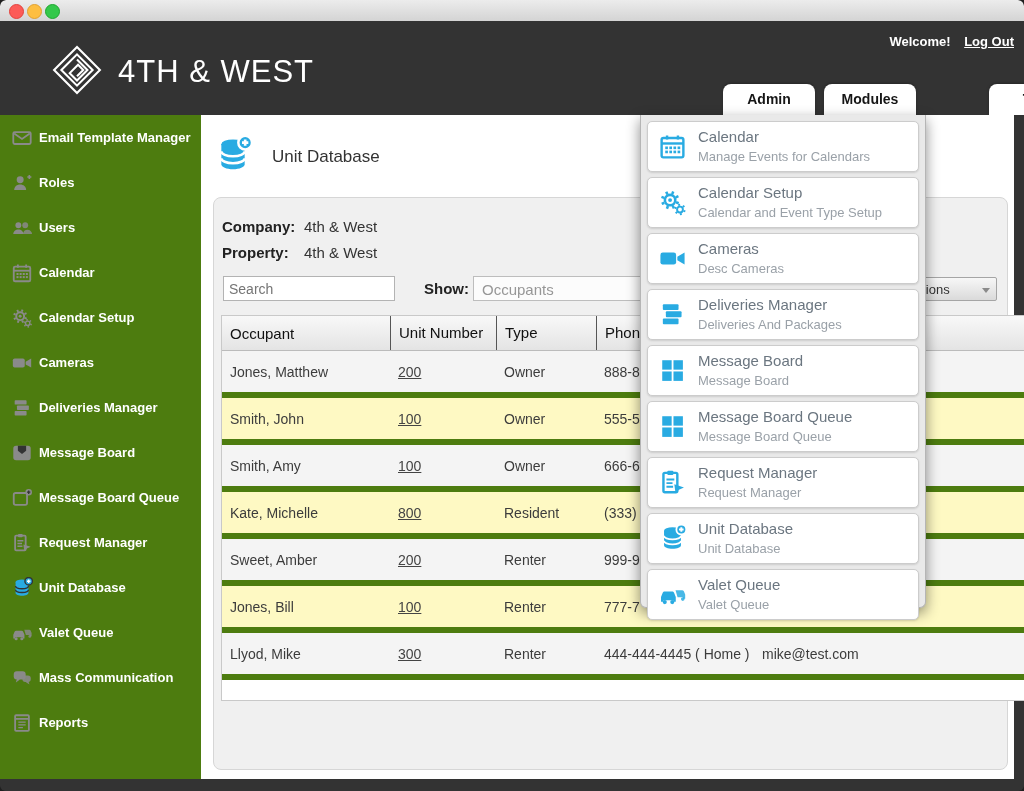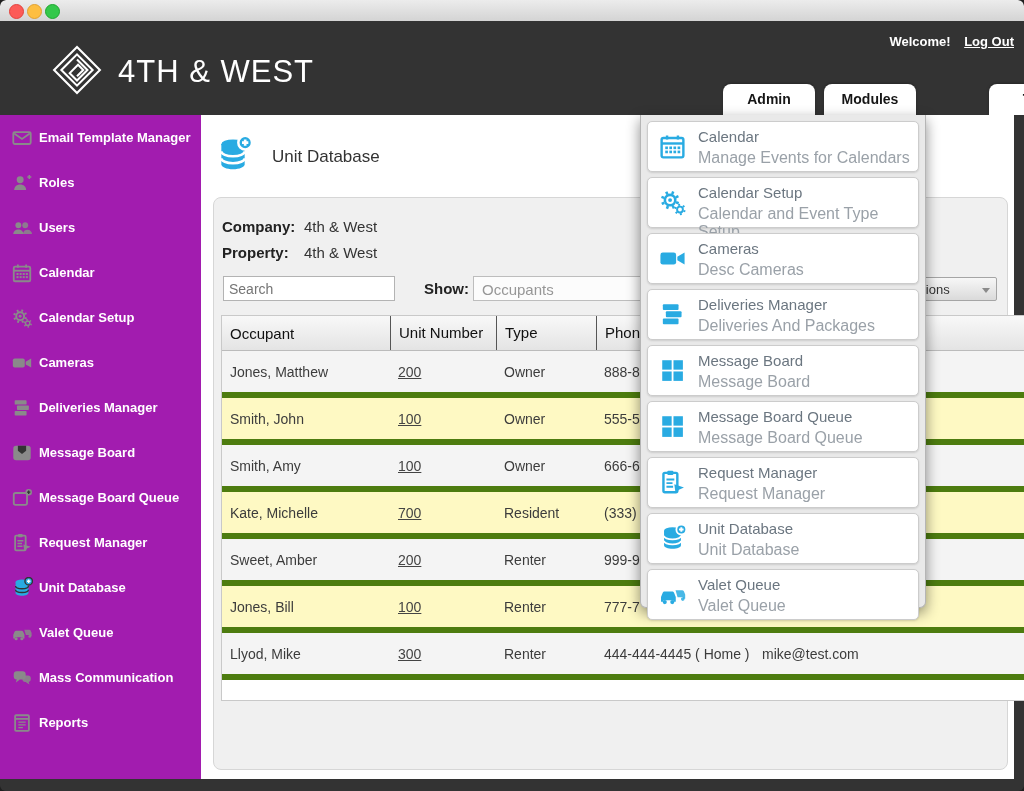--- a/index.html
+++ b/index.html
@@ -15,21 +15,21 @@
   .logo-icon{position:absolute;left:52px;top:24px;width:50px;height:50px;}
   .brand-name{position:absolute;left:118px;top:33px;font-size:31px;color:#ffffff;letter-spacing:1px;font-weight:400;}
   .welcome-box{position:absolute;right:10px;top:13px;font-size:13px;color:#ffffff;font-weight:bold;}
   .welcome-box a{color:#ffffff;text-decoration:underline;margin-left:10px;cursor:pointer;}
   
   .tab{position:absolute;top:84px;height:31px;background:#ffffff;border-radius:8px 8px 0 0;color:#161616;font-size:14px;font-weight:600;text-align:center;line-height:31px;cursor:pointer;box-shadow:0 -1px 3px rgba(0,0,0,.25);}
   #tab-admin{left:723px;width:92px;}
   #tab-modules{left:824px;width:92px;}
   #tab-tools{left:989px;width:104px;}
   
-  .sidebar{position:absolute;left:0;top:115px;width:223px;height:665px;background:#a21caf;}
+  .sidebar{position:absolute;left:0;top:115px;width:223px;height:665px;background:#4d7c0f;}
   .side-item{position:relative;height:45px;display:flex;align-items:center;cursor:pointer;}
   .side-item .icn{width:22px;height:22px;margin-left:11px;flex:0 0 22px;}
   .side-item .icn svg{width:22px;height:22px;display:block;}
   .side-item .lbl{margin-left:6px;color:#ffffff;font-size:13px;font-weight:bold;white-space:nowrap;}
   
   .main-card{position:absolute;left:201px;top:115px;width:813px;height:664px;background:#ffffff;}
   .title-icon{position:absolute;left:12px;top:20px;width:40px;height:40px;}
   .title-icon svg{width:40px;height:40px;}
   .page-title{position:absolute;left:71px;top:32px;font-size:17px;color:#333333;}
   .gray-panel{position:absolute;left:12px;top:82px;width:795px;height:573px;background:#f0f0f0;border:1px solid #d6d6d6;border-radius:8px;box-sizing:border-box;}
@@ -51,21 +51,21 @@
   .trow.odd{background:#f4f4f4;}
   .trow.even{background:#fef9c3;}
   .unit-link{color:#444;text-decoration:underline;cursor:pointer;}
   .empty-row{height:20px;background:#ffffff;}
   
   .modules-menu{position:absolute;left:640px;top:115px;width:286px;height:493px;background:#e9e9e9;border:1px solid #b5b5b5;border-top:none;border-radius:0 0 6px 6px;box-sizing:border-box;padding:6px;box-shadow:0 5px 14px rgba(0,0,0,.45);z-index:10;}
   .menu-card{position:relative;height:49px;background:#ffffff;border:1px solid #cccccc;border-radius:5px;margin-bottom:5px;box-shadow:0 1px 2px rgba(0,0,0,.12);cursor:pointer;}
   .menu-card .micn{position:absolute;left:10px;top:10px;width:29px;height:29px;}
   .menu-card .micn svg{width:29px;height:29px;}
   .menu-card .mtitle{position:absolute;left:50px;top:6px;font-size:15px;color:#6b7680;}
-  .menu-card .msub{position:absolute;left:50px;top:27px;font-size:16px;color:#9aa1a8;}
+  .menu-card .msub{position:absolute;left:50px;top:27px;font-size:13px;color:#9aa1a8;}
   
   .footer{position:absolute;left:0;top:779px;width:1024px;height:12px;background:#333333;border-radius:0 0 6px 6px;}
 </style>
 </head>
 <body>
 
 <div id="app">
 
   <div class="titlebar">
     <span class="light red"></span>
@@ -340,21 +340,21 @@
   <div class="trow odd">
     <span class="cell c1">Smith, Amy</span>
     <span class="cell c2"><a class="unit-link">100</a></span>
     <span class="cell c3">Owner</span>
     <span class="cell c4">666-6</span>
     <span class="cell c5"></span>
   </div>
 
   <div class="trow even">
     <span class="cell c1">Kate, Michelle</span>
-    <span class="cell c2"><a class="unit-link">700</a></span>
+    <span class="cell c2"><a class="unit-link">800</a></span>
     <span class="cell c3">Resident</span>
     <span class="cell c4">(333)</span>
     <span class="cell c5"></span>
   </div>
 
   <div class="trow odd">
     <span class="cell c1">Sweet, Amber</span>
     <span class="cell c2"><a class="unit-link">200</a></span>
     <span class="cell c3">Renter</span>
     <span class="cell c4">999-9</span>

